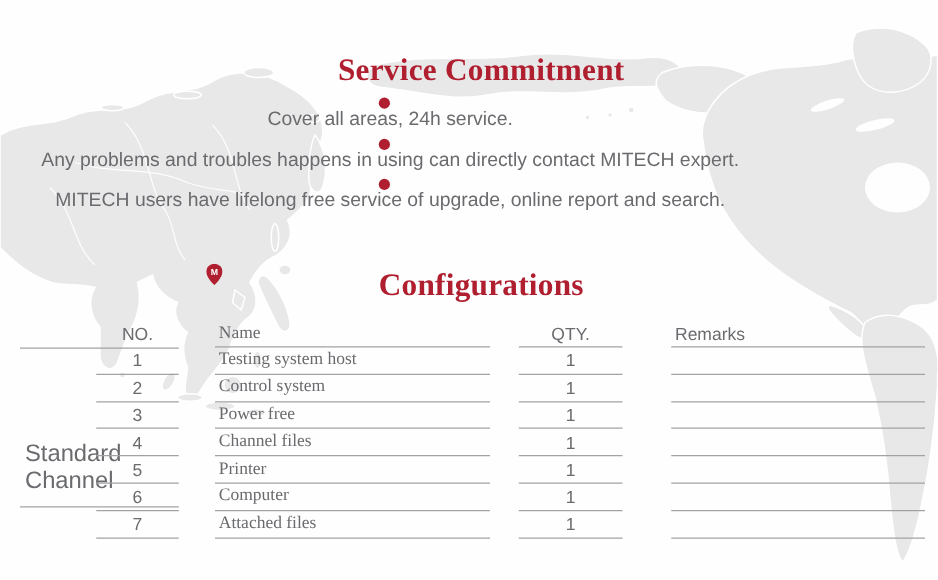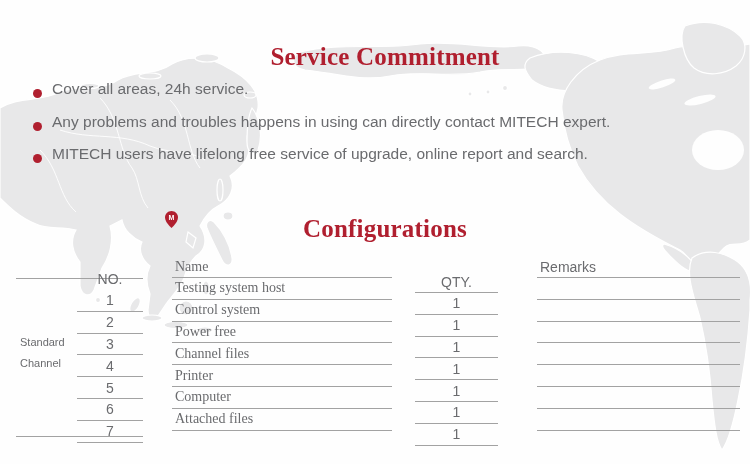--- a/index.html
+++ b/index.html
@@ -27,56 +27,56 @@
     position:absolute;left:0;width:750px;text-align:center;
     font-family:"Liberation Serif",serif;font-weight:bold;
     font-size:25px;line-height:30px;color:var(--accent-color);
     transform:translateX(10px);
     letter-spacing:.2px;
   }
   .title-service{top:25px;}
   .title-config{top:197px;}
 
   .bullets{position:absolute;left:33px;top:78px;}
-  .bullet-row{display:flex;align-items:flex-end;height:20px;margin-bottom:12.5px;}
+  .bullet-row{display:flex;align-items:center;height:20px;margin-bottom:12.5px;flex-direction:column;}
   .bullet-dot{
     width:9px;height:9px;border-radius:50%;
     background:var(--accent-color);margin-right:10px;flex:0 0 auto;
   }
   .bullet-text{font-size:15.5px;white-space:nowrap;}
 
   .pin{position:absolute;left:165px;top:211px;width:13px;height:17px;}
   .pin svg{display:block;}
 
   .ctable{
     position:absolute;left:16px;top:256px;width:718px;height:178px;
     font-size:14px;
   }
   .col{position:absolute;top:0;}
   .cell{
     height:21.8px;border-bottom:1px solid var(--line-color);
     display:flex;align-items:center;box-sizing:border-box;
     white-space:nowrap;
   }
   .cell.hdr{height:22px;}
-  .cell.nob{border-bottom:none;margin-top:12px;}
+  .cell.nob{border-bottom:none;}
   .cell.ctr{justify-content:center;}
   .cell.padl{padding-left:3px;}
   .col-no{left:61px;width:66px;}
   .col-name{left:156px;width:220px;font-family:Liberation Serif, serif;}
-  .col-qty{left:399px;width:83px;margin-top:15px;}
+  .col-qty{left:399px;width:83px;}
   .col-remarks{left:521px;width:203px;}
   .group-box{
-    position:absolute;left:0;top:22px;width:127px;height:159px;
+    position:absolute;left:0;top:22px;width:127px;height:128px;
     border-top:1px solid var(--line-color);
     border-bottom:1px solid var(--line-color);
     box-sizing:border-box;
-    display:flex;flex-direction:column;justify-content:center;
+    display:flex;flex-direction:column;justify-content:flex-end;
     padding-left:4px;padding-bottom:10px;
-    font-size:11px;line-height:21px;
+    font-size:19px;line-height:21px;
   }
 </style>
 </head>
 <body>
 
 <div class="page">
 
   <svg class="map" viewBox="0 0 750 464" xmlns="http://www.w3.org/2000/svg" aria-hidden="true">
 
     <path class="land" d="M0,108 C20,96 40,102 60,92 C80,84 100,92 118,80

